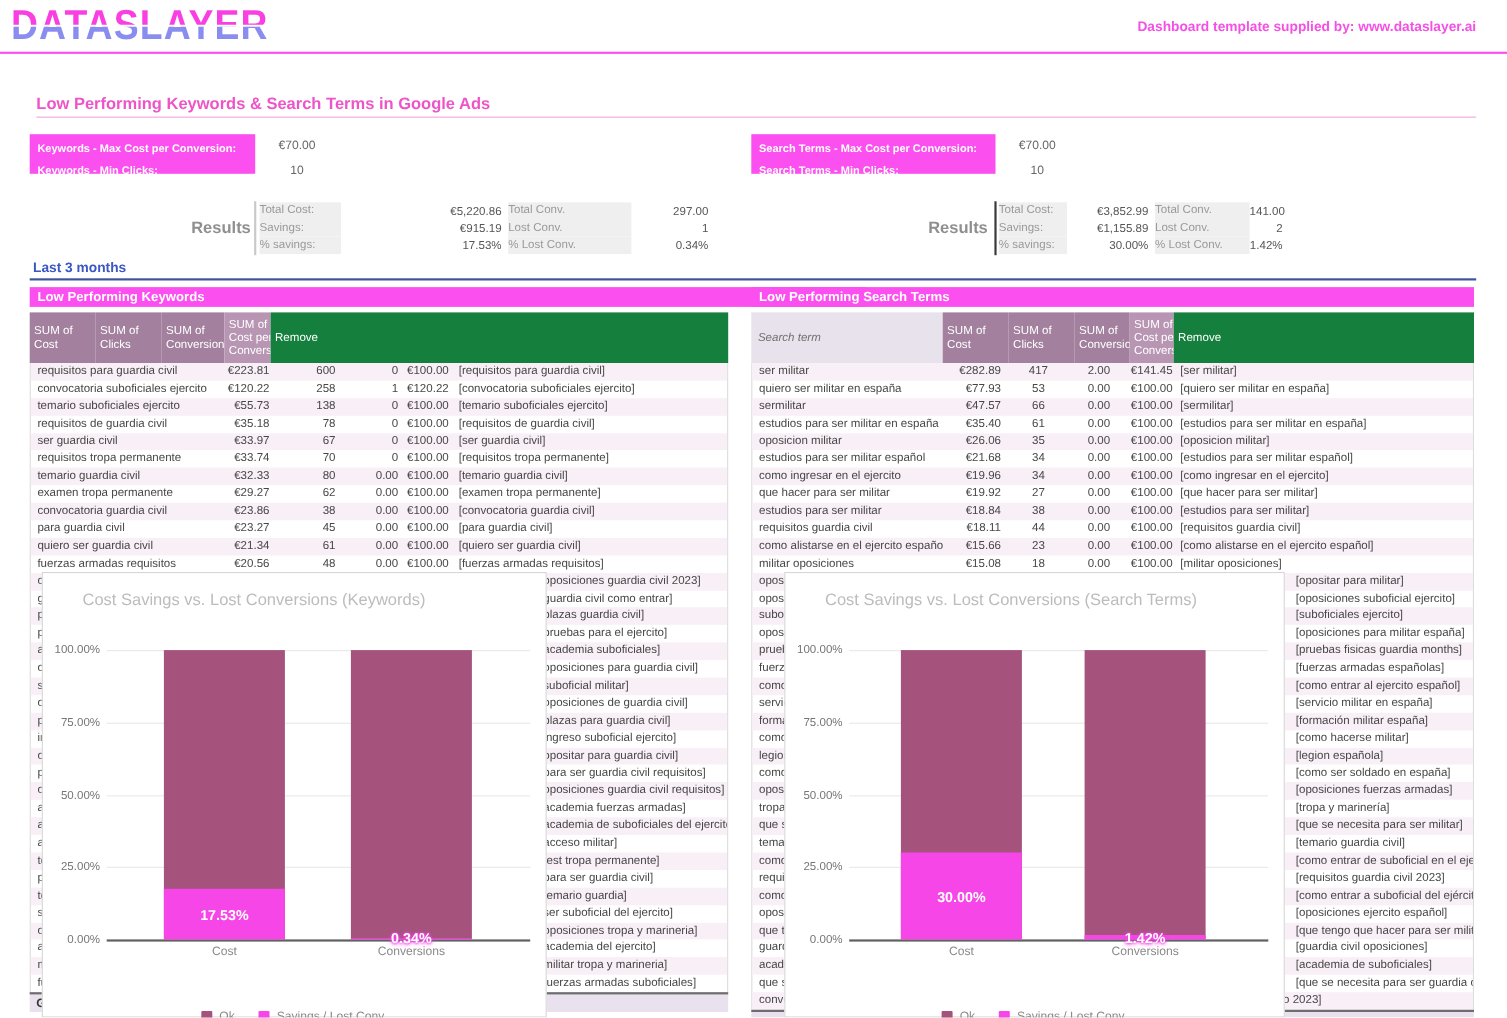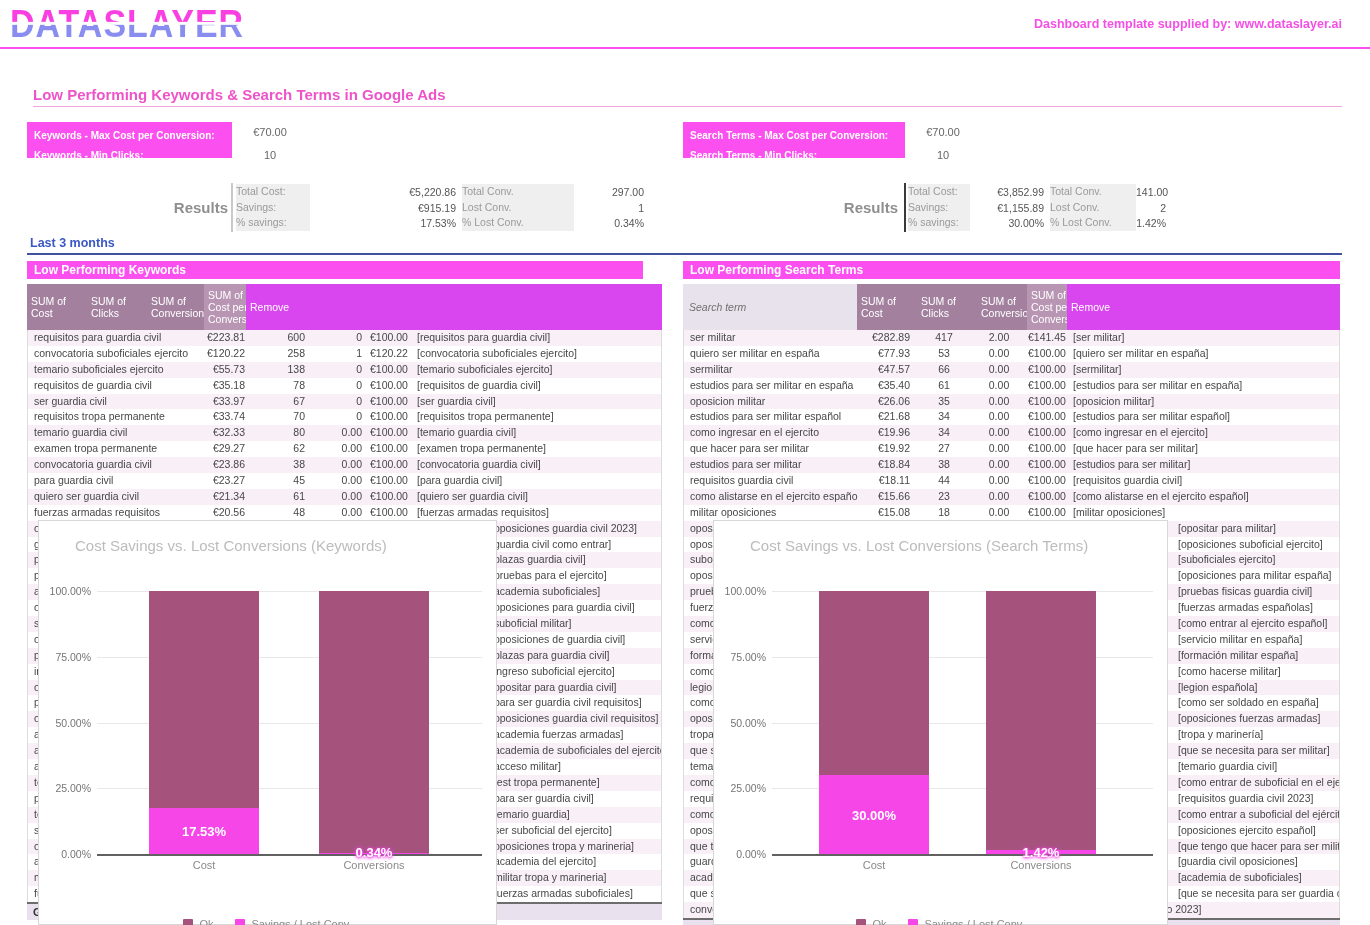--- a/index.html
+++ b/index.html
@@ -41,27 +41,27 @@
   .res-l { background:#efefef; color:#9a9a9a; text-align:left; padding-right:4px; height:15.7px; line-height:15.7px; white-space:nowrap; }
   .res-v { color:#555; text-align:right; padding-right:6px; white-space:nowrap; }
 
   
   .period { position:absolute; left:30px; top:236px; font-size:12.5px; font-weight:bold; color:#3a57c4; }
   .period-rule { position:absolute; left:27px; top:253px; width:1315px; height:2px; background:#3f51a3; }
 
   
   .banner { position:absolute; top:261px; height:18px; background:#fb50ef; color:#fff;
     font-size:12px; font-weight:bold; line-height:18px; padding-left:7px; }
-  .bn-left { left:27px; width:616px; } .bn-right { left:683px; width:657px; }
+  .bn-left { left:27px; width:760px; } .bn-right { left:683px; width:657px; }
 
   .thead { position:absolute; top:284px; height:46px; display:flex; font-size:10.5px; color:#fff; }
   .th-left { left:27px; width:635px; } .th-right { left:683px; width:657px; }
   .th-cell { display:flex; align-items:center; line-height:12px; padding:2px 4px; }
   .th-name { background:#e8e2ed; color:#6f6f6f; font-style:italic; padding-left:6px; }
-  .th-m  { background:#a2809e; } .th-ml { background:#b795b3; } .th-rm { background:#d946ef; flex:1; }
+  .th-m  { background:#a2809e; } .th-ml { background:#b795b3; } .th-rm { background:#15803d; flex:1; }
 
   .tbody { position:absolute; top:330px; font-size:10.5px; color:#474747;
     border-left:1px solid #dcdcdc; border-right:1px solid #dcdcdc; background:#fff; }
   .tb-left { left:27px; width:635px; } .tb-right { left:683px; width:657px; }
   .t-row { display:flex; height:15.9px; line-height:15.9px; }
   .tb-left .t-row:nth-child(odd), .tb-right .t-row:nth-child(odd) { background:#f8eff7; }
   .cell { overflow:hidden; white-space:nowrap; }
   .cn { padding-left:6px; } .cv { text-align:right; padding-right:8px; } .cr { padding-left:5px; flex:1; }
   
   .tb-left .cn,.gt-left .cn { width:165px; } .tb-left .c1,.gt-left .c1 { width:60px; }
@@ -601,21 +601,21 @@
         <span class="cell cv c3"></span>
         <span class="cell cv c4"></span>
         <span class="cell cr">[oposiciones para militar españa]</span>
       </div>
       <div class="t-row covered">
         <span class="cell cn">pruebas fisicas guardia civil</span>
         <span class="cell cv c1"></span>
         <span class="cell cv c2"></span>
         <span class="cell cv c3"></span>
         <span class="cell cv c4"></span>
-        <span class="cell cr">[pruebas fisicas guardia civil]</span>
+        <span class="cell cr">[pruebas fisicas guardia months]</span>
       </div>
       <div class="t-row covered">
         <span class="cell cn">fuerzas armadas españolas</span>
         <span class="cell cv c1"></span>
         <span class="cell cv c2"></span>
         <span class="cell cv c3"></span>
         <span class="cell cv c4"></span>
         <span class="cell cr">[fuerzas armadas españolas]</span>
       </div>
       <div class="t-row covered">

